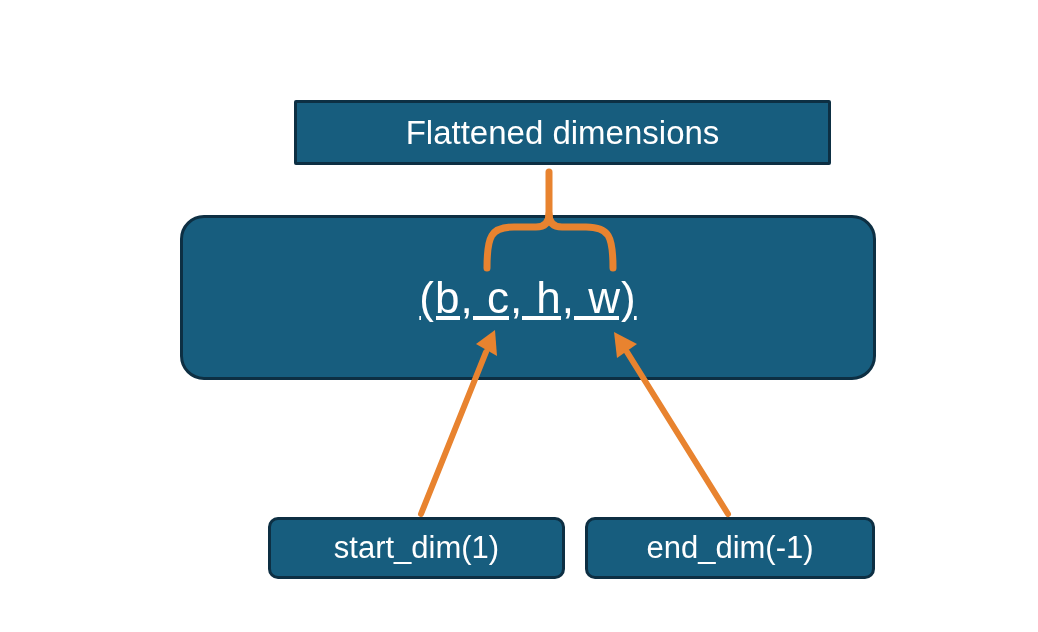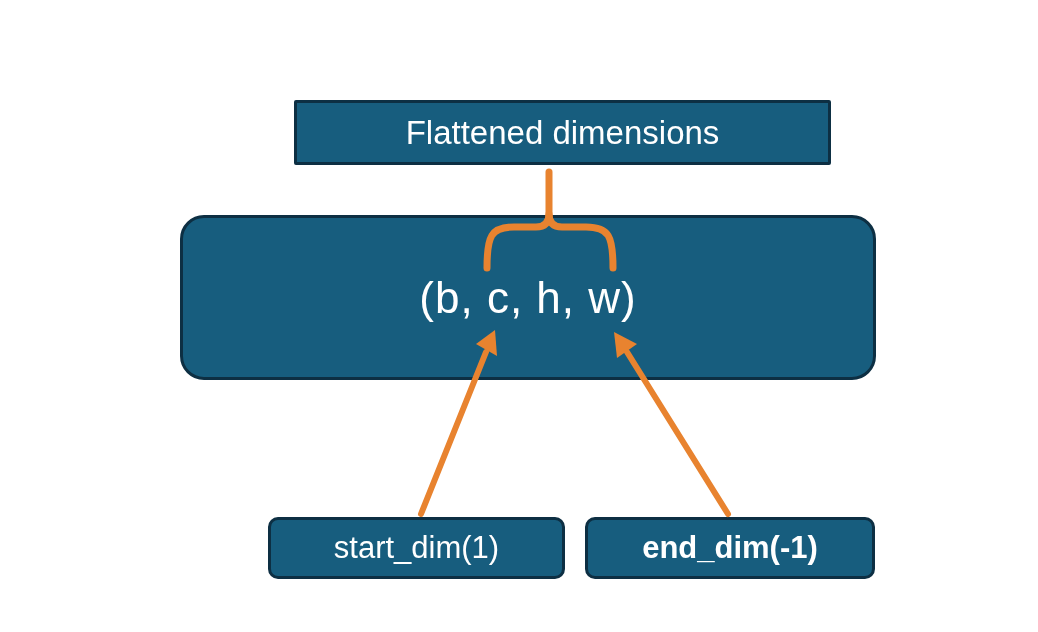--- a/index.html
+++ b/index.html
@@ -32,33 +32,33 @@
     width:537px; height:65px;
     border-radius:2px;
     font-size:33px;
   }
   .tensor-box{
     left:180px; top:215px;
     width:696px; height:165px;
     border-radius:24px;
     font-size:44px;
     letter-spacing:1px;
+    text-decoration:underline;
   }
   .start-dim-box{
     left:268px; top:517px;
     width:297px; height:62px;
     border-radius:10px;
     font-size:31px;
   }
   .end-dim-box{
     left:585px; top:517px;
     width:290px; height:62px;
     border-radius:10px;
     font-size:31px;
-    font-weight:bold;
   }
   svg.overlay{
     position:absolute;
     left:0; top:0;
     width:1038px; height:632px;
     pointer-events:none;
     z-index:5;
   }
   .connector{
     stroke:var(--accent-orange);

